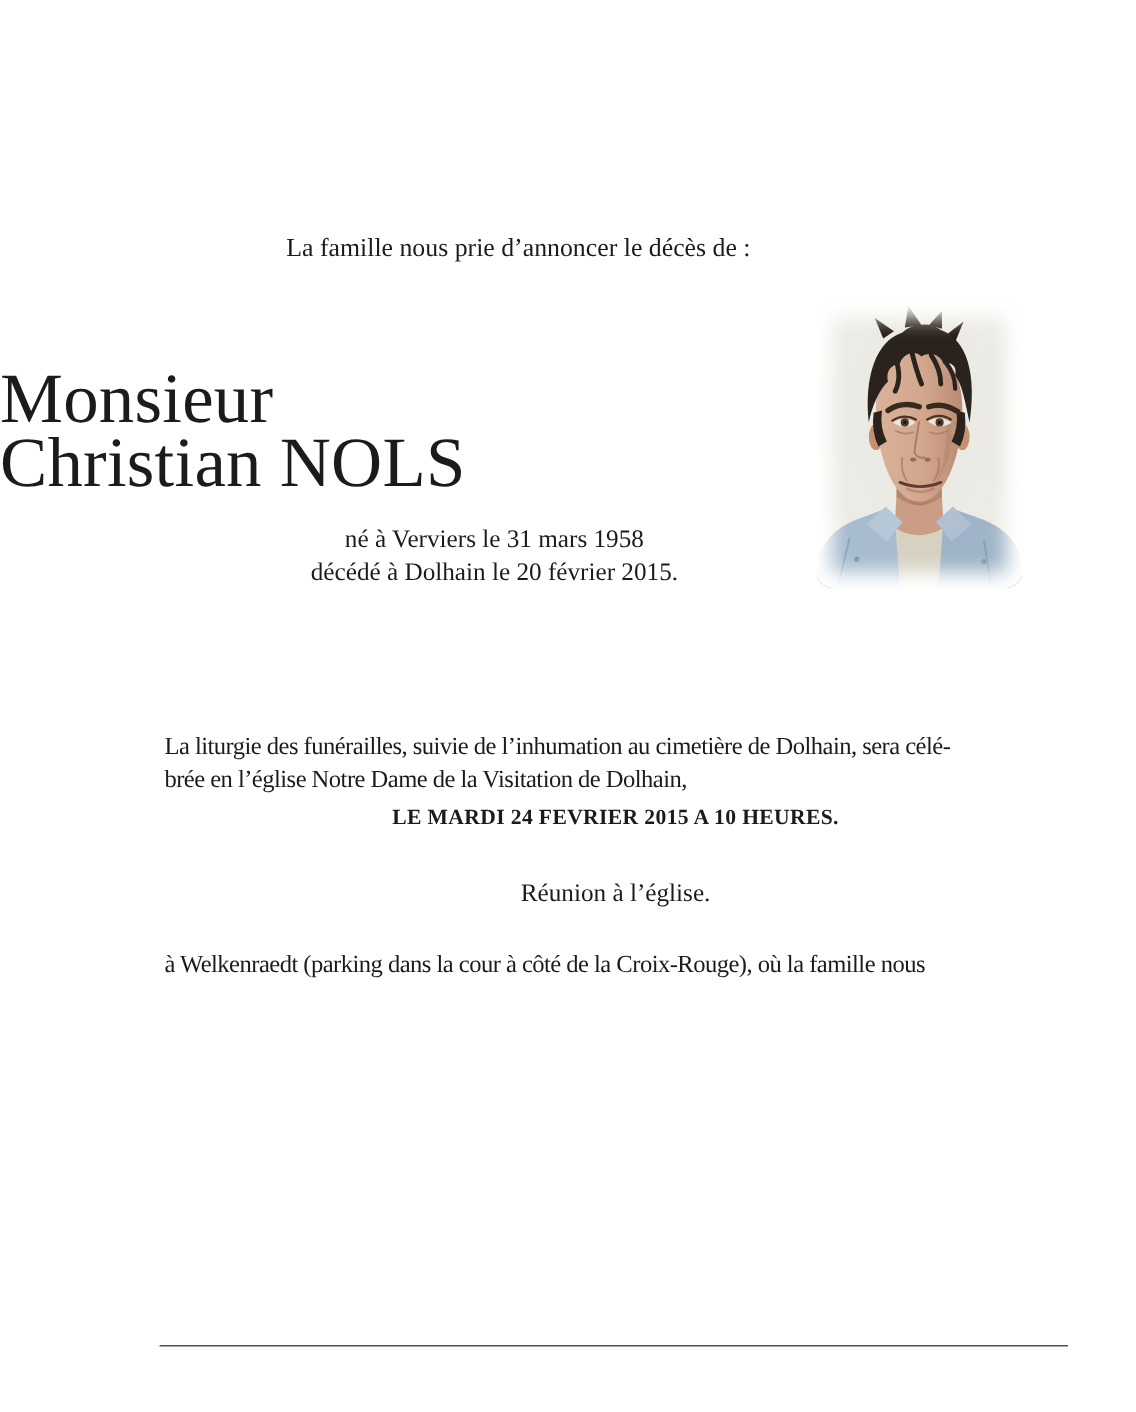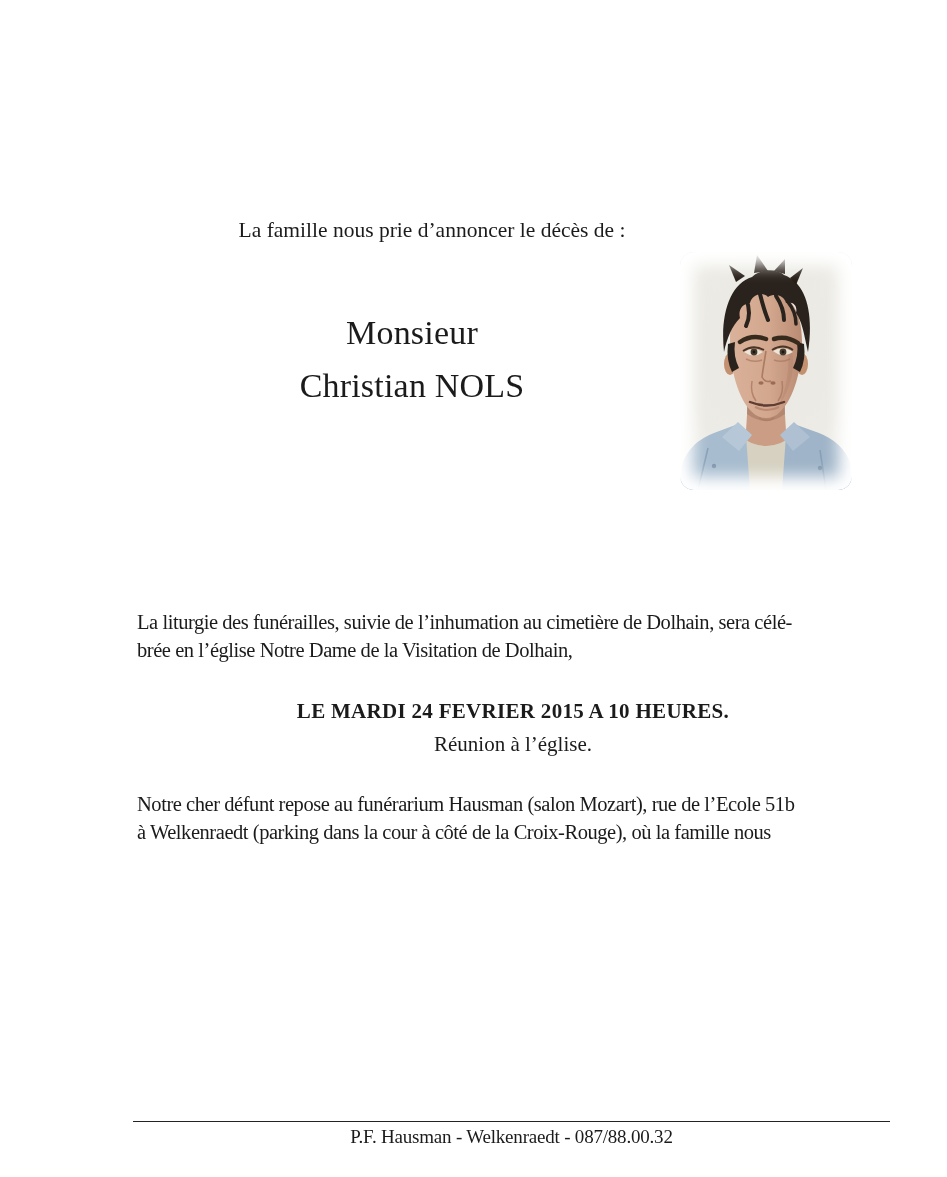--- a/index.html
+++ b/index.html
@@ -10,27 +10,25 @@
     background: #ffffff;
     color: #1b1b1b;
     font-family: "Liberation Serif", "DejaVu Serif", serif;
     overflow: hidden;
   }
   .intro-line {
     position: absolute;
     top: 194px; left: 0; width: 864px;
     text-align: center;
     font-size: 21.5px;
-    margin-top: 24px;
   }
   .title-block {
     position: absolute;
     top: 306px; left: 0; width: 824px;
-    text-align: center;
-    font-size: 34px;
+    font-size: 59px;
     line-height: 53px;
     letter-spacing: 0.2px;
   }
   .vital-block {
     position: absolute;
     top: 436px; left: 0; width: 824px;
     text-align: center;
     font-size: 21px;
     line-height: 27px;
   }
@@ -59,23 +57,22 @@
     white-space: nowrap;
     margin-top: 20px;
   }
   .para-funeral { top: 589px; }
   .para-repose  { top: 771px; }
   .ceremony-line {
     position: absolute;
     top: 671px; left: 137px; width: 752px;
     text-align: center;
     font-weight: bold;
-    font-size: 21px;
+    font-size: 18px;
     letter-spacing: 0.3px;
-    margin-top: 28px;
   }
   .meeting-line {
     position: absolute;
     top: 732px; left: 137px; width: 752px;
     text-align: center;
     font-size: 21px;
   }
   .footer-rule {
     position: absolute;
     top: 1121px; left: 133px; width: 757px;
@@ -94,20 +91,24 @@
 
 <div class="page">
 
   <div class="intro-line">La famille nous prie d’annoncer le décès de :</div>
 
   <div class="title-block">
     <div>Monsieur</div>
     <div>Christian NOLS</div>
   </div>
 
+  <div class="vital-block">
+    <div>né à Verviers le 31 mars 1958</div>
+    <div>décédé à Dolhain le 20 février 2015.</div>
+  </div>
 
   <div class="photo">
     <svg viewBox="0 0 172 238" xmlns="http://www.w3.org/2000/svg">
       <defs>
         <radialGradient id="bgg" cx="50%" cy="40%" r="80%">
           <stop offset="0%" stop-color="#e9e8e2"></stop>
           <stop offset="60%" stop-color="#ecebe5"></stop>
           <stop offset="100%" stop-color="#f7f7f4"></stop>
         </radialGradient>
         <linearGradient id="skin" x1="0" y1="0" x2="1" y2="0">
@@ -185,20 +186,18 @@
   <div class="para para-funeral">
     <div>La liturgie des funérailles, suivie de l’inhumation au cimetière de Dolhain, sera célé-</div>
     <div>brée en l’église Notre Dame de la Visitation de Dolhain,</div>
   </div>
 
   <div class="ceremony-line">LE MARDI 24 FEVRIER 2015 A 10 HEURES.</div>
 
   <div class="meeting-line">Réunion à l’église.</div>
 
   <div class="para para-repose">
-    <div>Notre cher défunt repose au funérarium Hausman (salon Mozart), rue de l’Ecole 51b</div>
     <div>à Welkenraedt (parking dans la cour à côté de la Croix-Rouge), où la famille nous</div>
   </div>
 
   <div class="footer-rule"></div>
-  <div class="footer-line">P.F. Hausman - Welkenraedt - 087/88.00.32</div>
 
 </div>
 
 </body></html>

